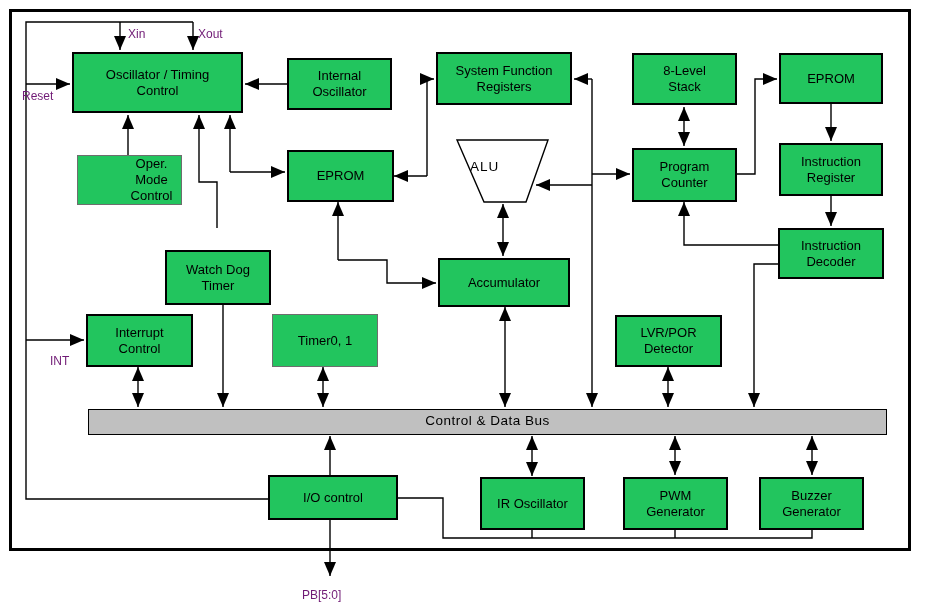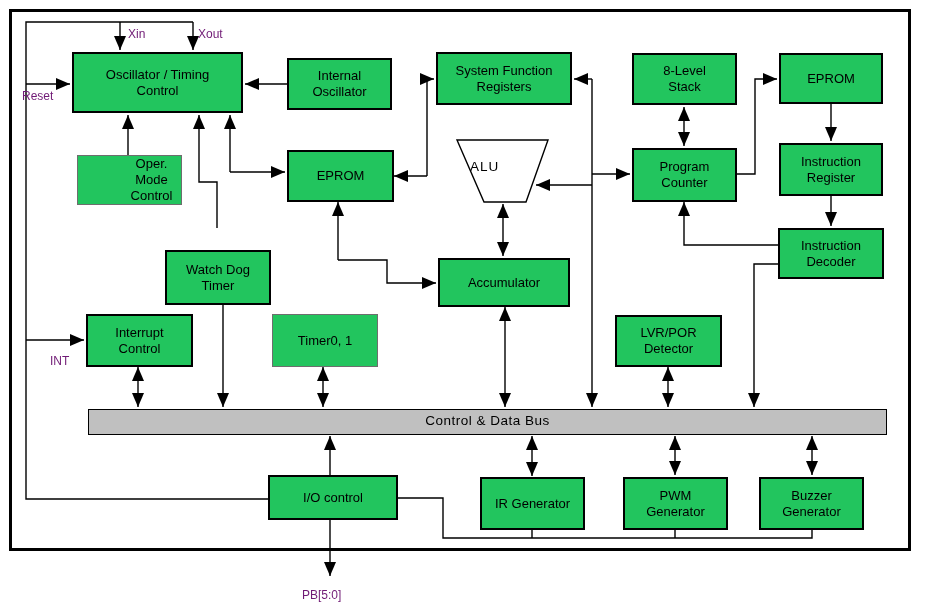--- a/index.html
+++ b/index.html
@@ -123,21 +123,21 @@
 Timer</div>
   <div class="block" style="left:778px;top:228px;width:106px;height:51px;">Instruction
 Decoder</div>
   <div class="block" style="left:438px;top:258px;width:132px;height:49px;">Accumulator</div>
   <div class="block" style="left:86px;top:314px;width:107px;height:53px;">Interrupt
 Control</div>
   <div class="block thin" style="left:272px;top:314px;width:106px;height:53px;">Timer0, 1</div>
   <div class="block" style="left:615px;top:315px;width:107px;height:52px;">LVR/POR
 Detector</div>
   <div class="block" style="left:268px;top:475px;width:130px;height:45px;">I/O control</div>
-  <div class="block" style="left:480px;top:477px;width:105px;height:53px;">IR Generator</div>
+  <div class="block" style="left:480px;top:477px;width:105px;height:53px;">IR Oscillator</div>
   <div class="block" style="left:623px;top:477px;width:105px;height:53px;">PWM
 Generator</div>
   <div class="block" style="left:759px;top:477px;width:105px;height:53px;">Buzzer
 Generator</div>
 
   <div class="alulabel">ALU</div>
 
   <div class="pin" style="left:128px;top:27px;">Xin</div>
   <div class="pin" style="left:198px;top:27px;">Xout</div>
   <div class="pin" style="left:22px;top:89px;">Reset</div>

